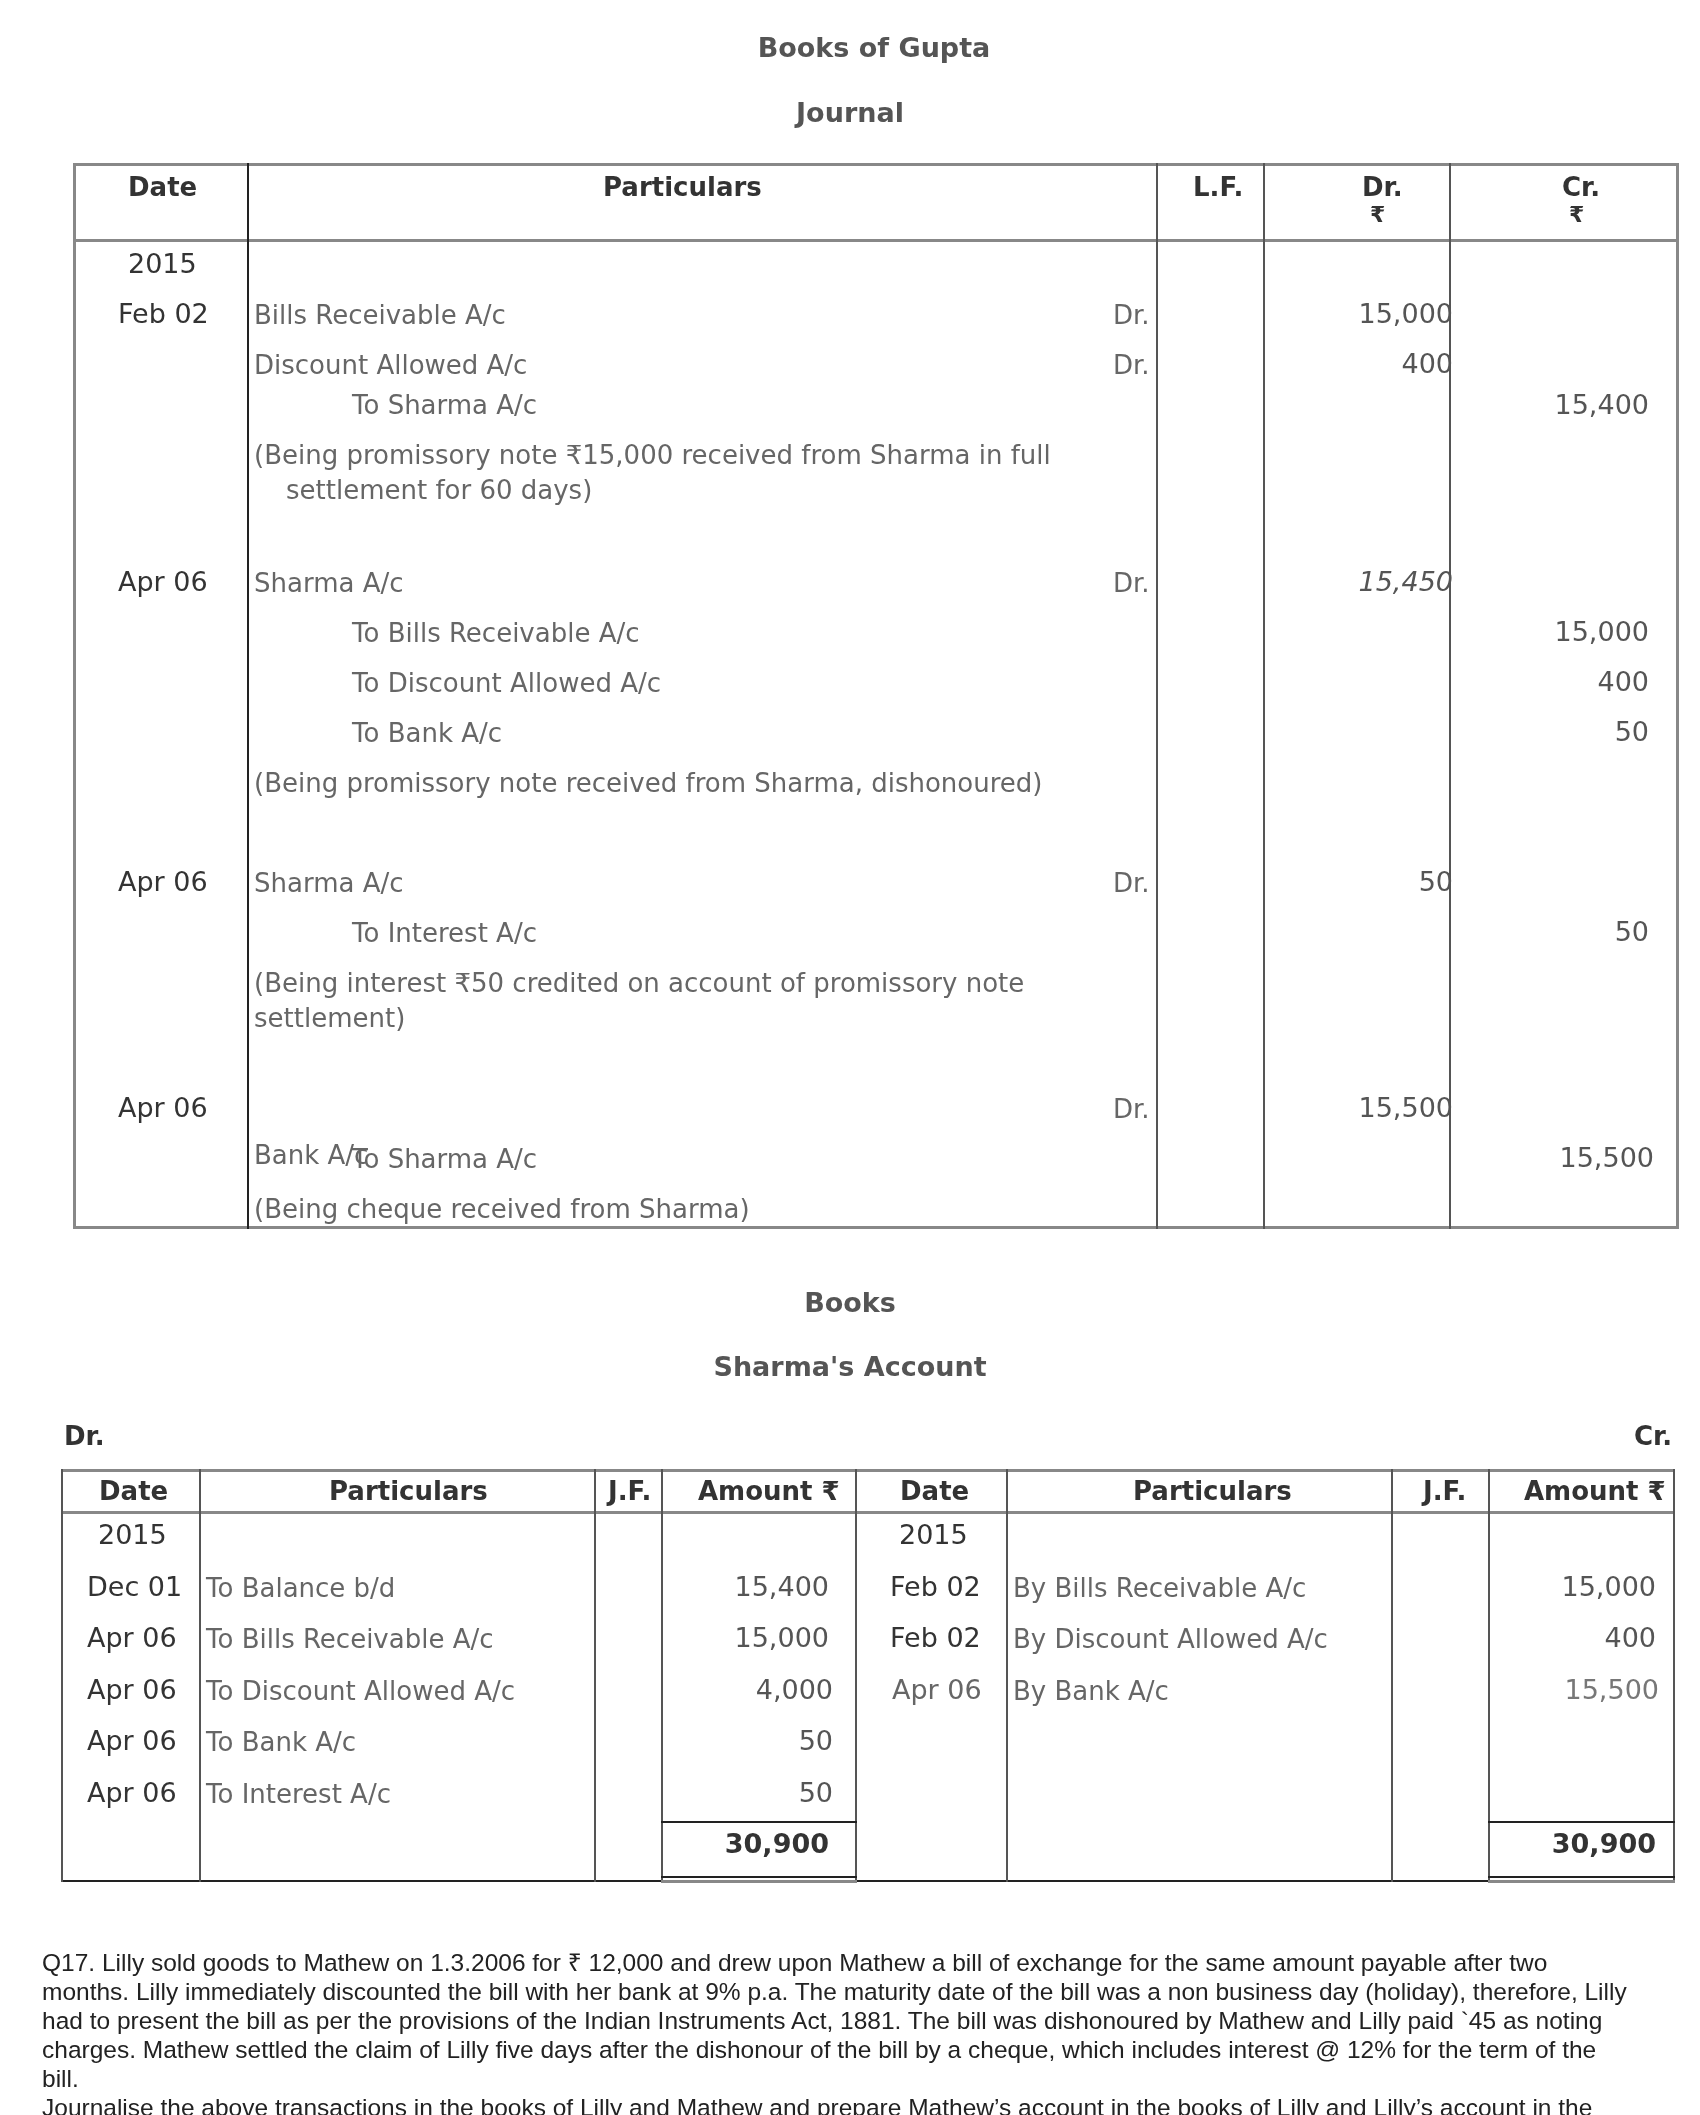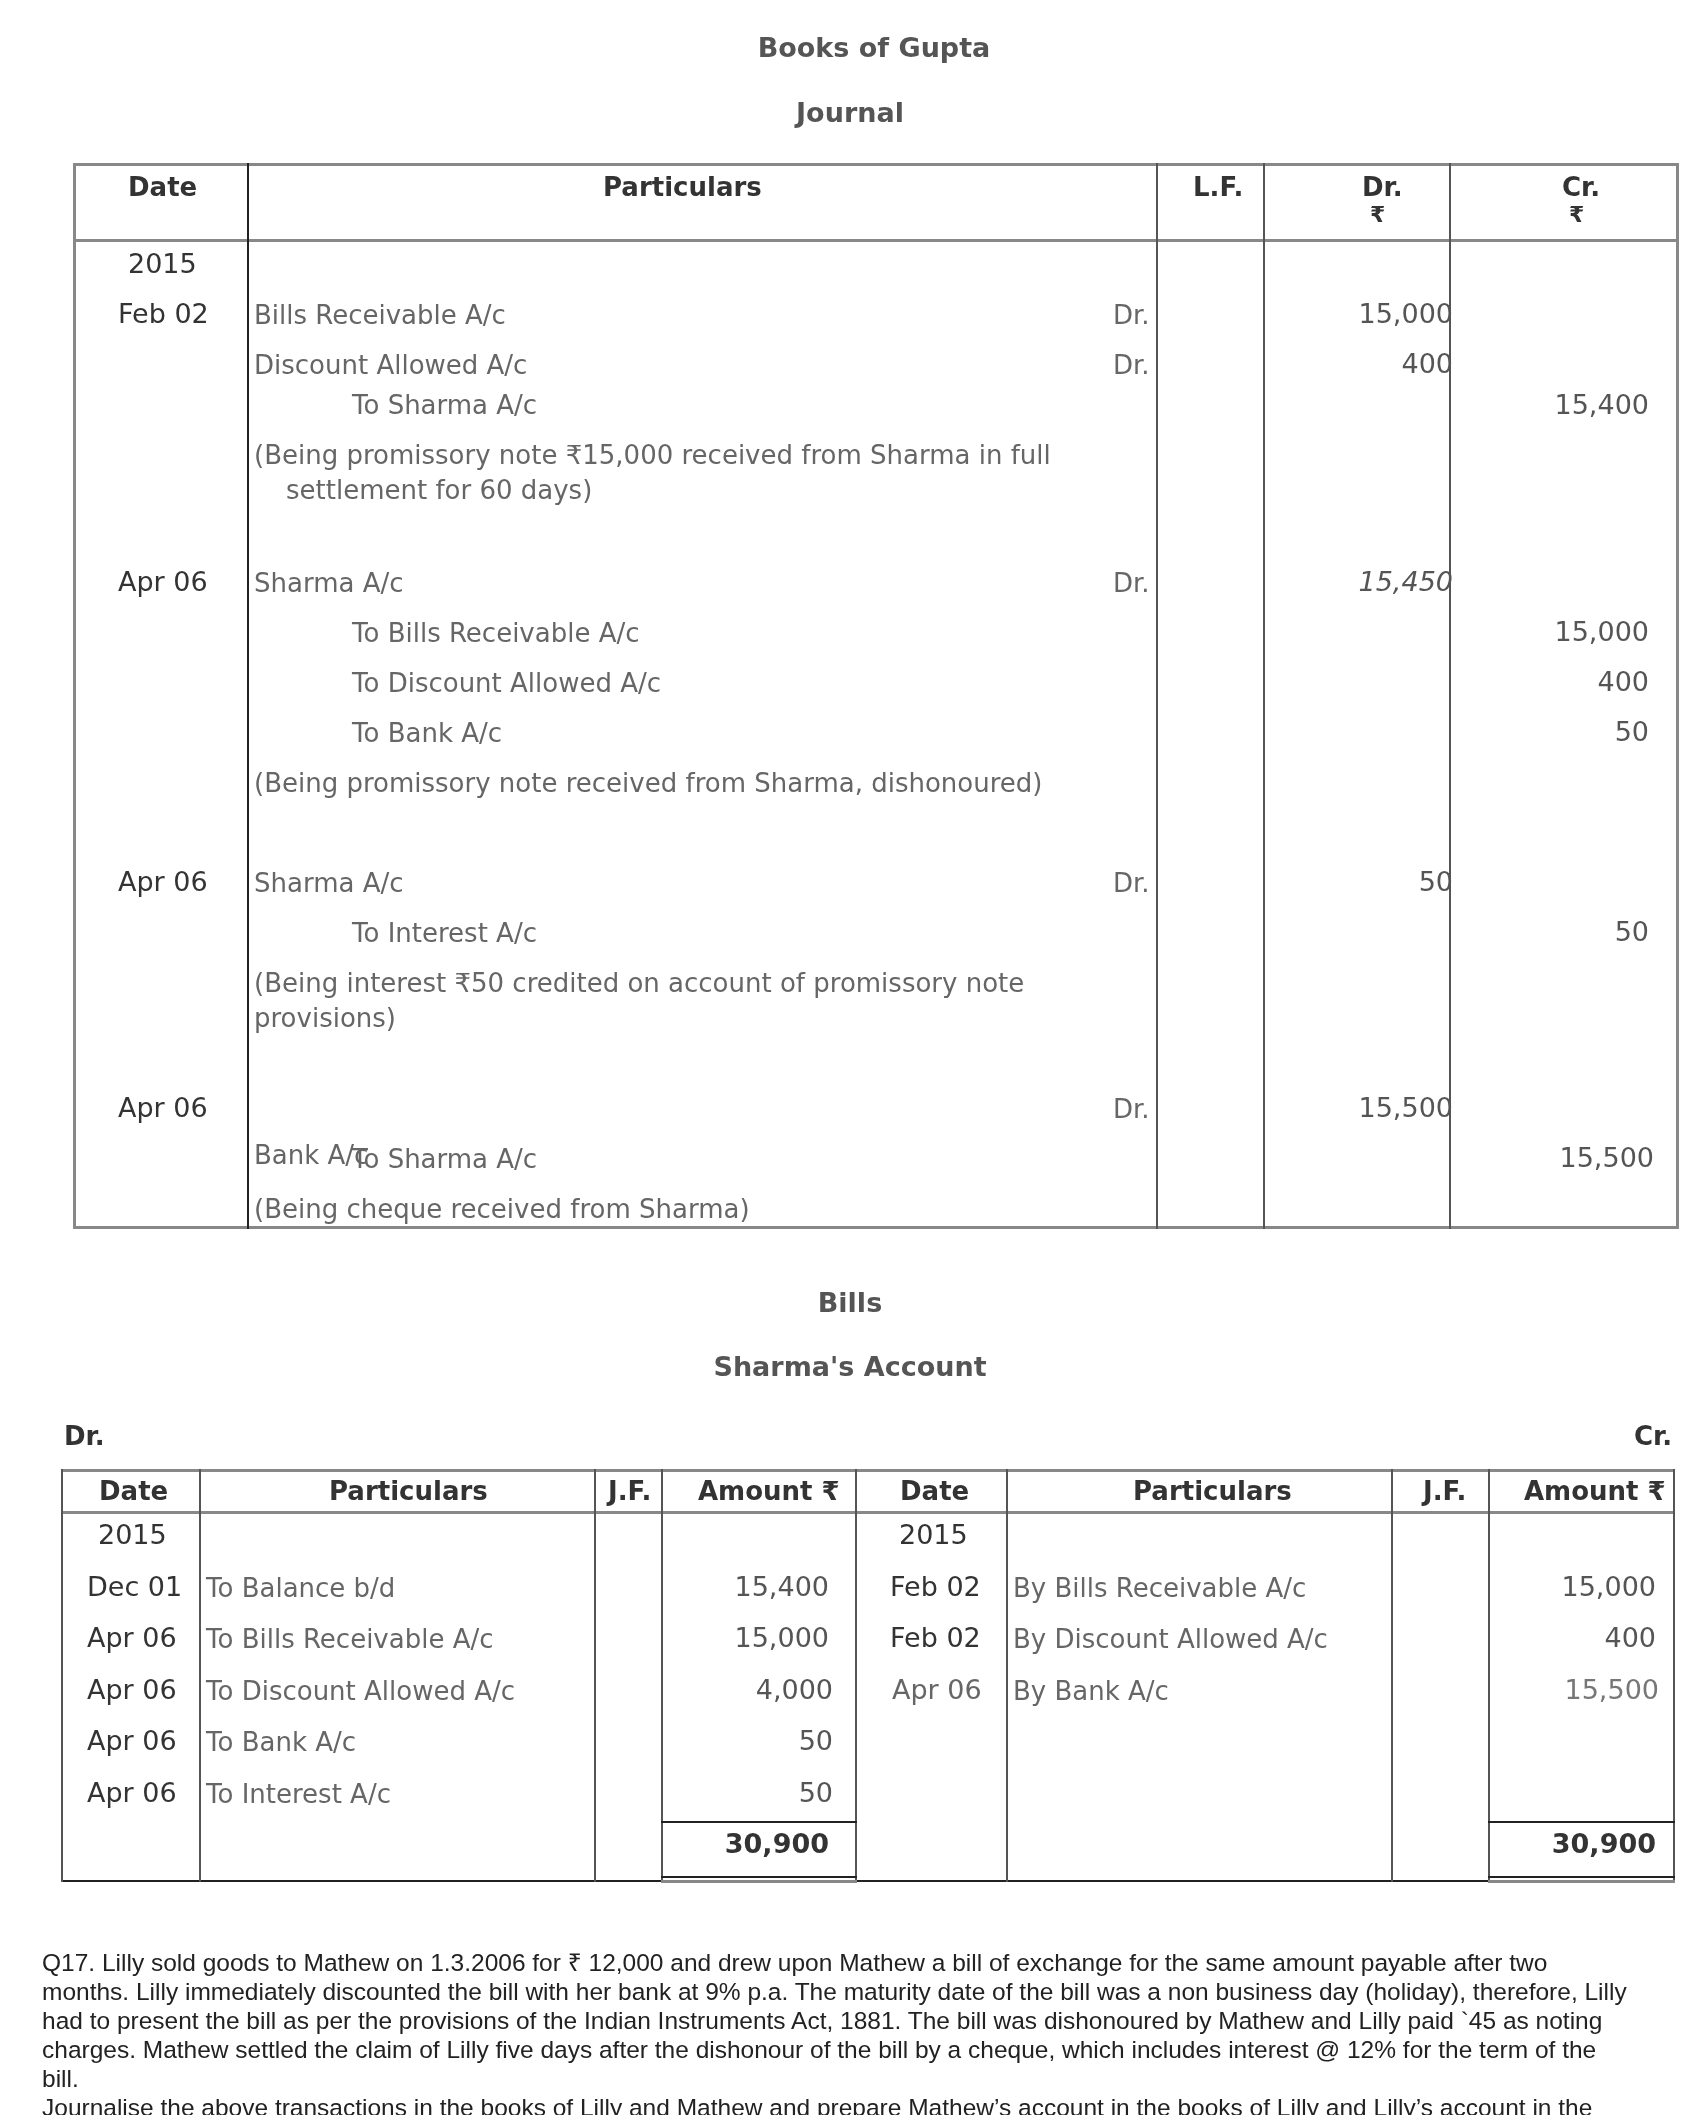--- a/index.html
+++ b/index.html
@@ -72,35 +72,35 @@
   </div>
 
   <div>
     <div class="abs date" style="left:118px; top:866px;">Apr 06</div>
     <div class="abs part" style="left:254px; top:868px;">Sharma A/c</div>
     <div class="abs part" style="left:1113px; top:868px;">Dr.</div>
     <div class="abs num" style="right:247px; top:866px;">50</div>
     <div class="abs part" style="left:352px; top:918px;">To Interest A/c</div>
     <div class="abs num" style="right:51px; top:916px;">50</div>
     <div class="abs part" style="left:254px; top:968px;">(Being interest ₹50 credited on account of promissory note</div>
-    <div class="abs part" style="left:254px; top:1003px;">provisions)</div>
+    <div class="abs part" style="left:254px; top:1003px;">settlement)</div>
   </div>
 
   <div>
     <div class="abs date" style="left:118px; top:1092px;">Apr 06</div>
     <div class="abs part" style="left:254px; top:1140px;">Bank A/c</div>
     <div class="abs part" style="left:1113px; top:1094px;">Dr.</div>
     <div class="abs num" style="right:247px; top:1092px;">15,500</div>
     <div class="abs part" style="left:352px; top:1144px;">To Sharma A/c</div>
     <div class="abs num" style="right:46px; top:1142px;">15,500</div>
     <div class="abs part" style="left:254px; top:1194px;">(Being cheque received from Sharma)</div>
   </div>
 </div>
 
-<div class="abs title" style="top:1287px;">Bills</div>
+<div class="abs title" style="top:1287px;">Books</div>
 <div class="abs title" style="top:1351px;">Sharma's Account</div>
 <div class="abs hdr" style="left:64px; top:1421px;">Dr.</div>
 <div class="abs hdr" style="left:1634px; top:1421px;">Cr.</div>
 
 <div>
   <div class="hline" style="left:61px; top:1469px; width:1613px;"></div>
   <div class="hline" style="left:61px; top:1511px; width:1613px;"></div>
   <div class="thin" style="left:61px; top:1880px; width:1613px;"></div>
   <div class="vline" style="left:61px; top:1469px; height:1413px-0px; height:413px; background:#555;"></div>
   <div class="vline" style="left:199px; top:1469px; height:413px;"></div>

